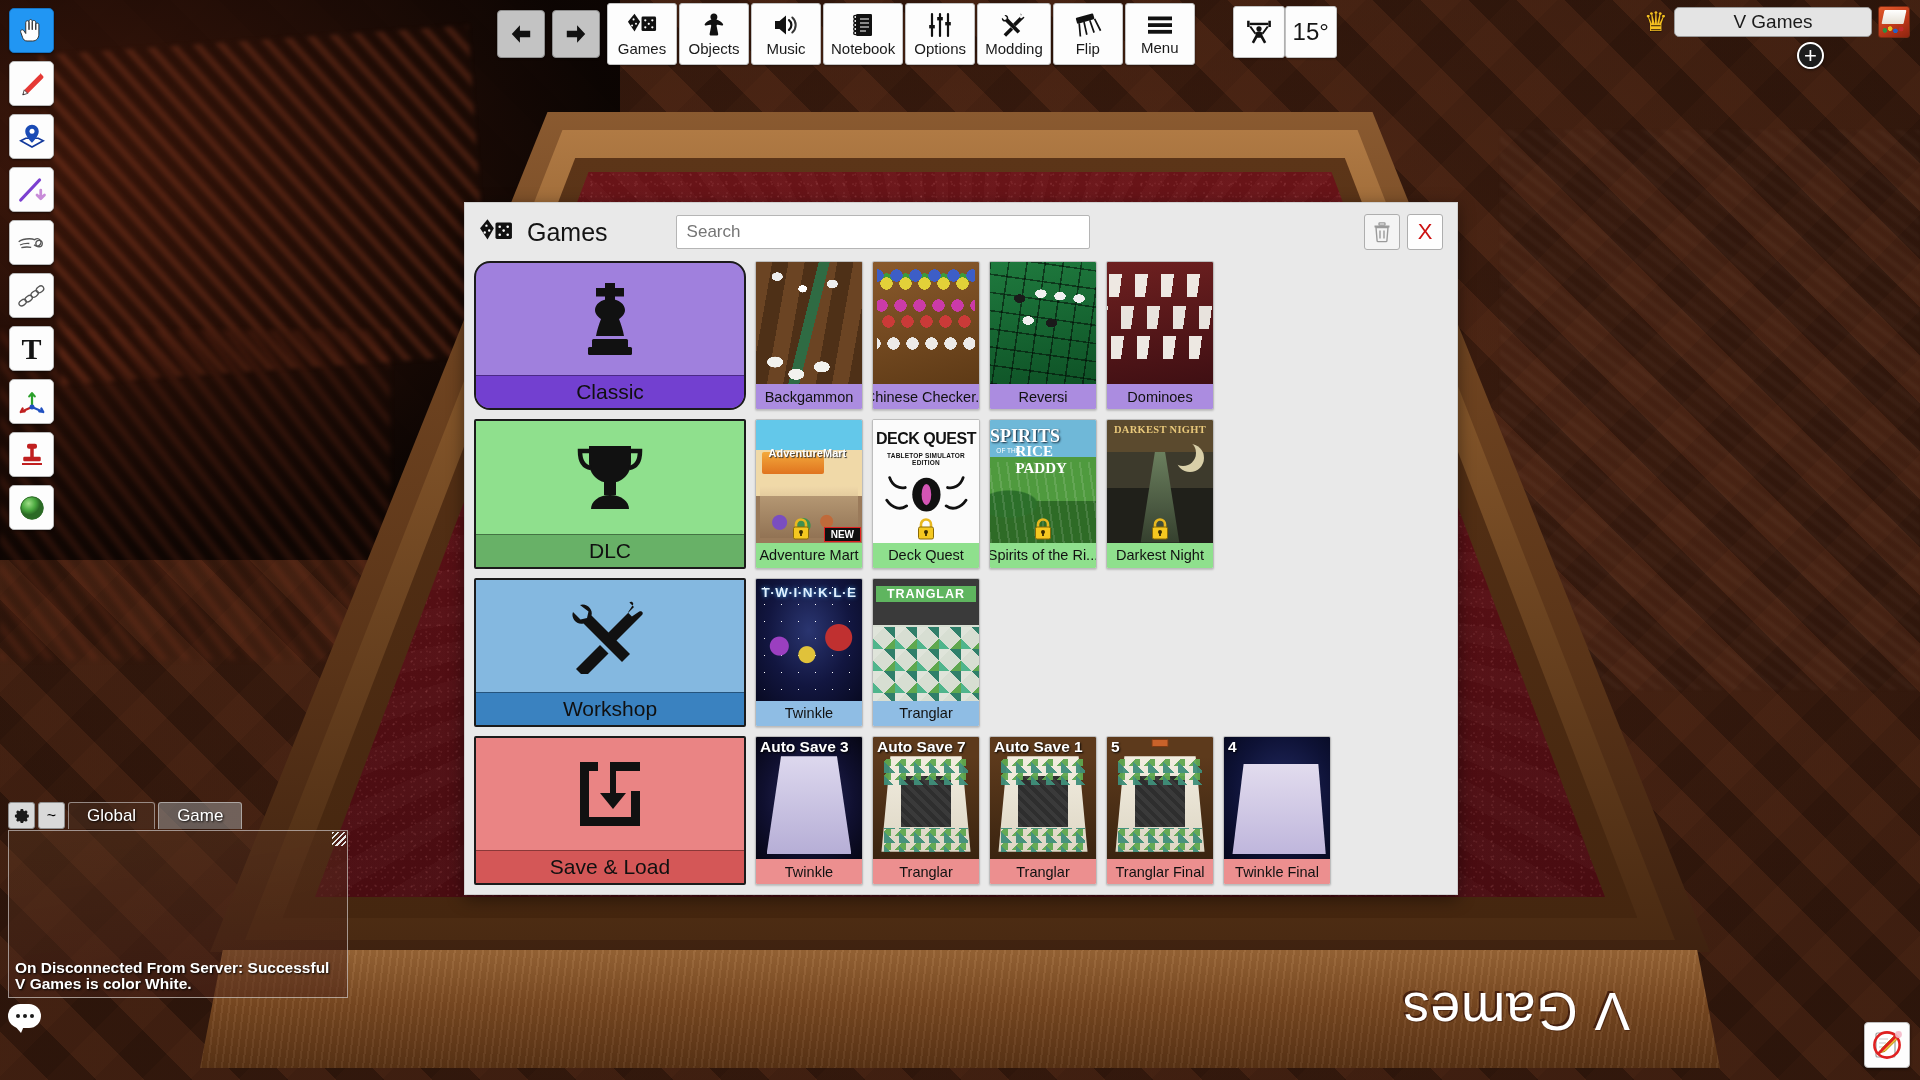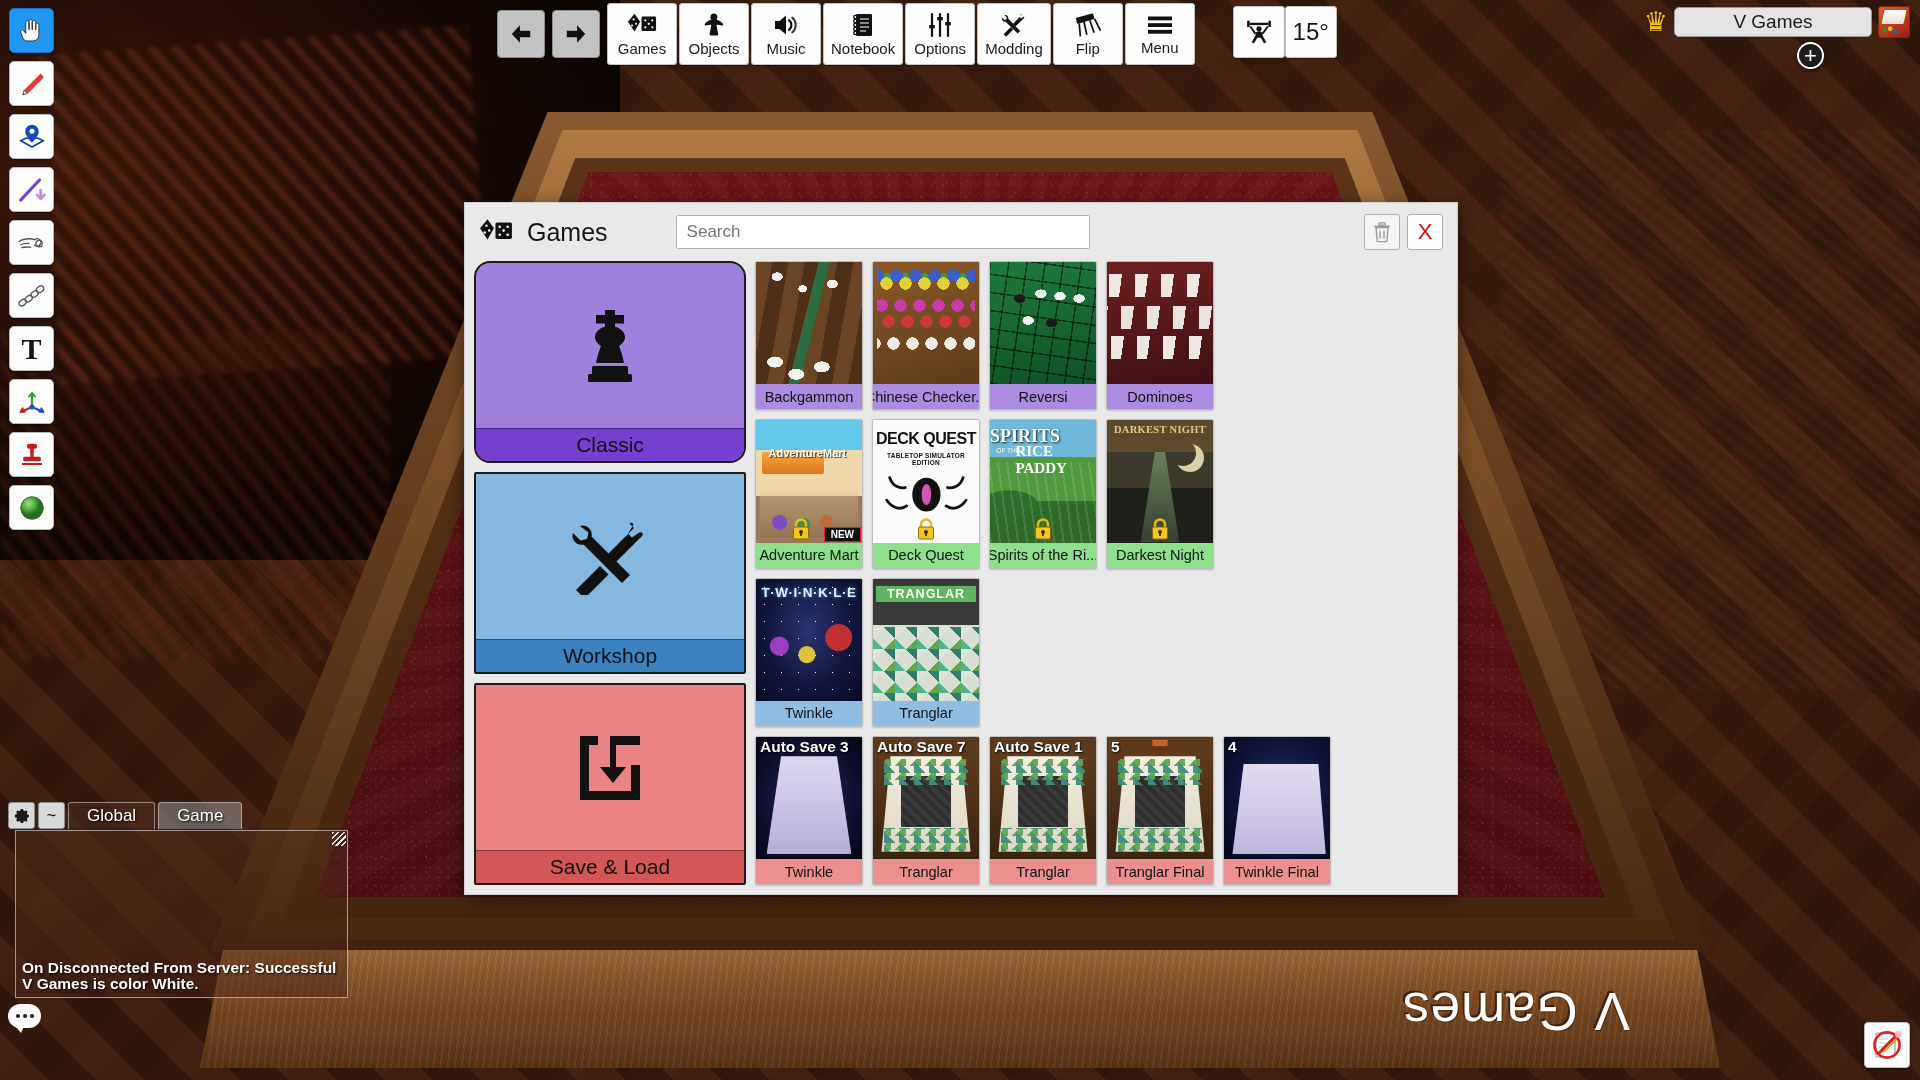--- a/index.html
+++ b/index.html
@@ -493,21 +493,20 @@
     border-bottom: none; border-radius: 3px 3px 0 0;
     text-shadow: 1px 1px 2px rgba(0,0,0,.85);
   }
   .chat-tab.active { background: rgba(150,150,150,.55); }
   .chat-body {
     height: 168px; position: relative;
     border: 1px solid rgba(225,225,225,.6);
     background: linear-gradient(170deg, rgba(95,58,34,.42), rgba(70,30,22,.48));
     display: flex; flex-direction: column; justify-content: flex-end;
     padding: 14px 6px 4px;
-    margin-left: 7px;
   }
   .resize-grip {
     position:absolute; right:1px; top:1px; width:14px; height:14px;
     background: repeating-linear-gradient(135deg, #e8e8e8 0 1.5px, transparent 1.5px 4px);
     cursor: nwse-resize;
   }
   .chat-line {
     font-size: 15.5px; font-weight: bold; line-height: 1.07;
     text-shadow: 1px 1px 2px rgba(0,0,0,.95);
   }
@@ -793,20 +792,32 @@
             <rect x="26" y="2" width="10" height="19" fill="#111"></rect>
             <rect x="17" y="7" width="28" height="8.5" fill="#111"></rect>
             <path d="M31 18c-9 0-15 5.5-15 11 0 4 3 7 6 9-2 5-4 11-5 17h28c-1-6-3-12-5-17 3-2 6-5 6-9 0-5.5-6-11-15-11z" fill="#111"></path>
             <rect x="13" y="58" width="36" height="9" rx="1.5" fill="#111"></rect>
             <rect x="9" y="66" width="44" height="8" rx="1.5" fill="#111"></rect>
           </svg>
         </div>
         <div class="cat-label">Classic</div>
       </div>
 
+      <div class="cat-tile cat-dlc">
+        <div class="cat-icon">
+          <svg width="74" height="74" viewBox="0 0 74 74">
+            <path d="M16 6h42v16c0 12-9 21-21 21s-21-9-21-21V6z" fill="#111"></path>
+            <path d="M16 11H7c0 10 4 16 11 17" fill="none" stroke="#111" stroke-width="4.5"></path>
+            <path d="M58 11h9c0 10-4 16-11 17" fill="none" stroke="#111" stroke-width="4.5"></path>
+            <rect x="31" y="41" width="12" height="14" fill="#111"></rect>
+            <path d="M18 69c0-7 7-14 19-14s19 7 19 14H18z" fill="#111"></path>
+          </svg>
+        </div>
+        <div class="cat-label">DLC</div>
+      </div>
 
       <div class="cat-tile cat-workshop">
         <div class="cat-icon">
           <svg width="80" height="76" viewBox="0 0 80 76">
             <path d="M10 7c6-2.6 13.5 4 11.5 10.5L60 56l-8 8L13.5 25.5C7 27.5.4 20 3 14l7.5 7.5 6.5-1.5 1.5-6.5L10 7z" fill="#111"></path>
             <path d="M72 8l-27 27 8 8 27-27c2-2-.3-5-2.7-3.4l-7.4 4.9-4-4 4.9-7.4C72.4 3.7 69.4 1.4 67.4 3.4L72 8z" fill="#111" transform="translate(-8,1)"></path>
             <path d="M30 47L6 71l8.5 8.5 24-24L30 47z" fill="#111"></path>
           </svg>
         </div>
         <div class="cat-label">Workshop</div>

